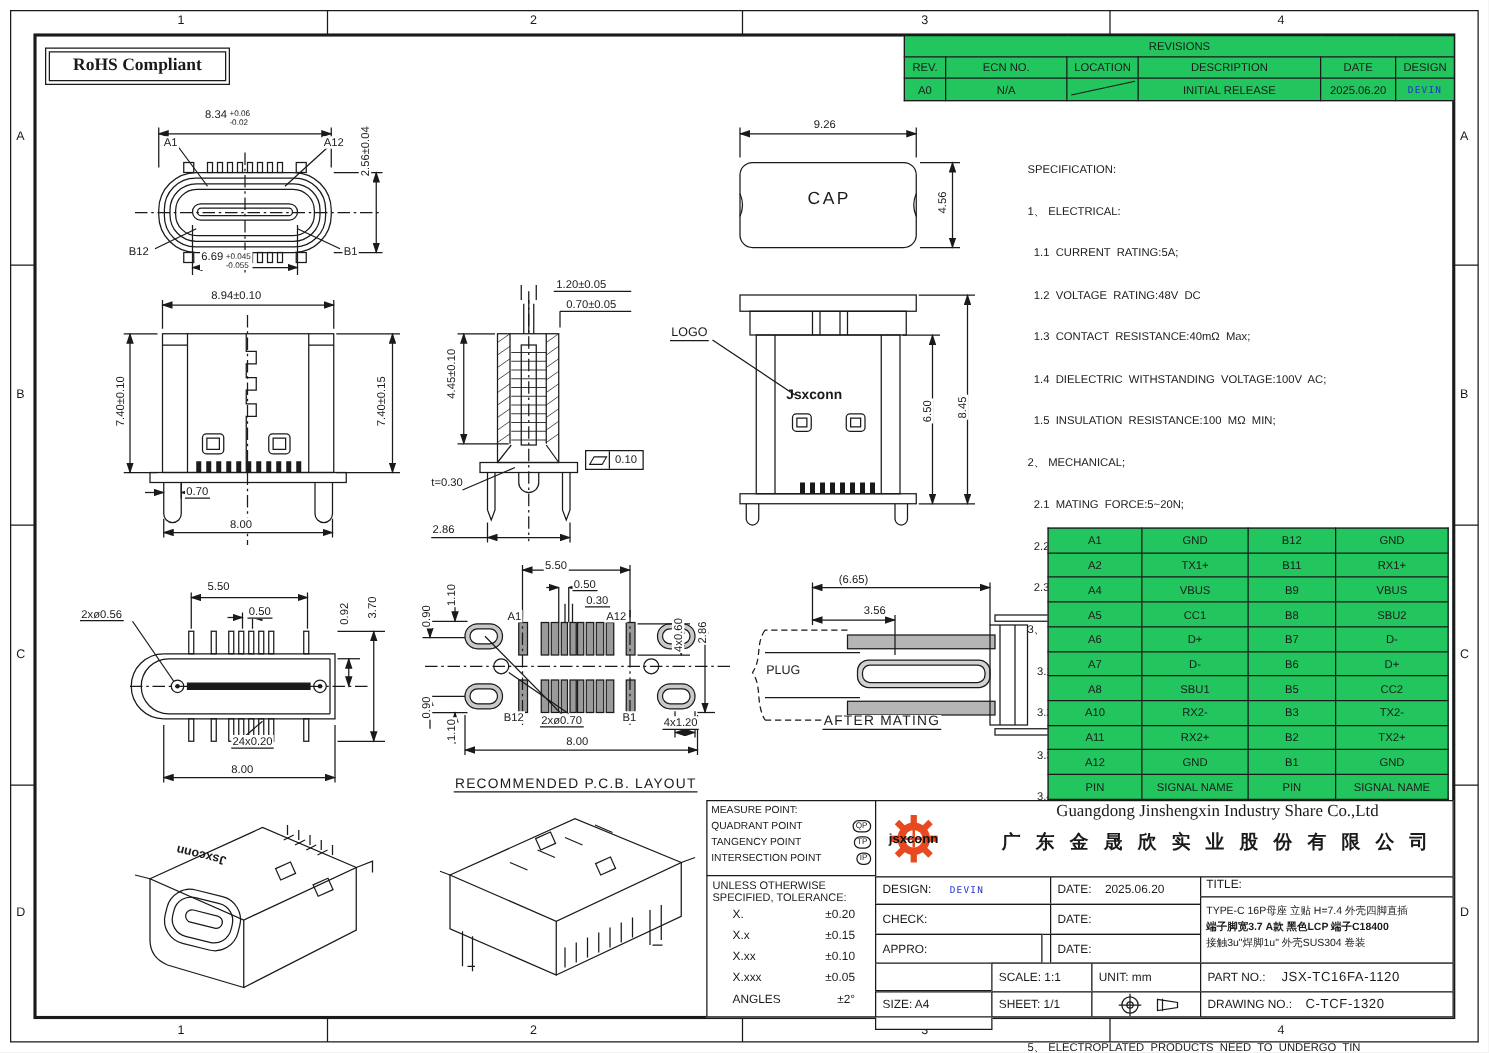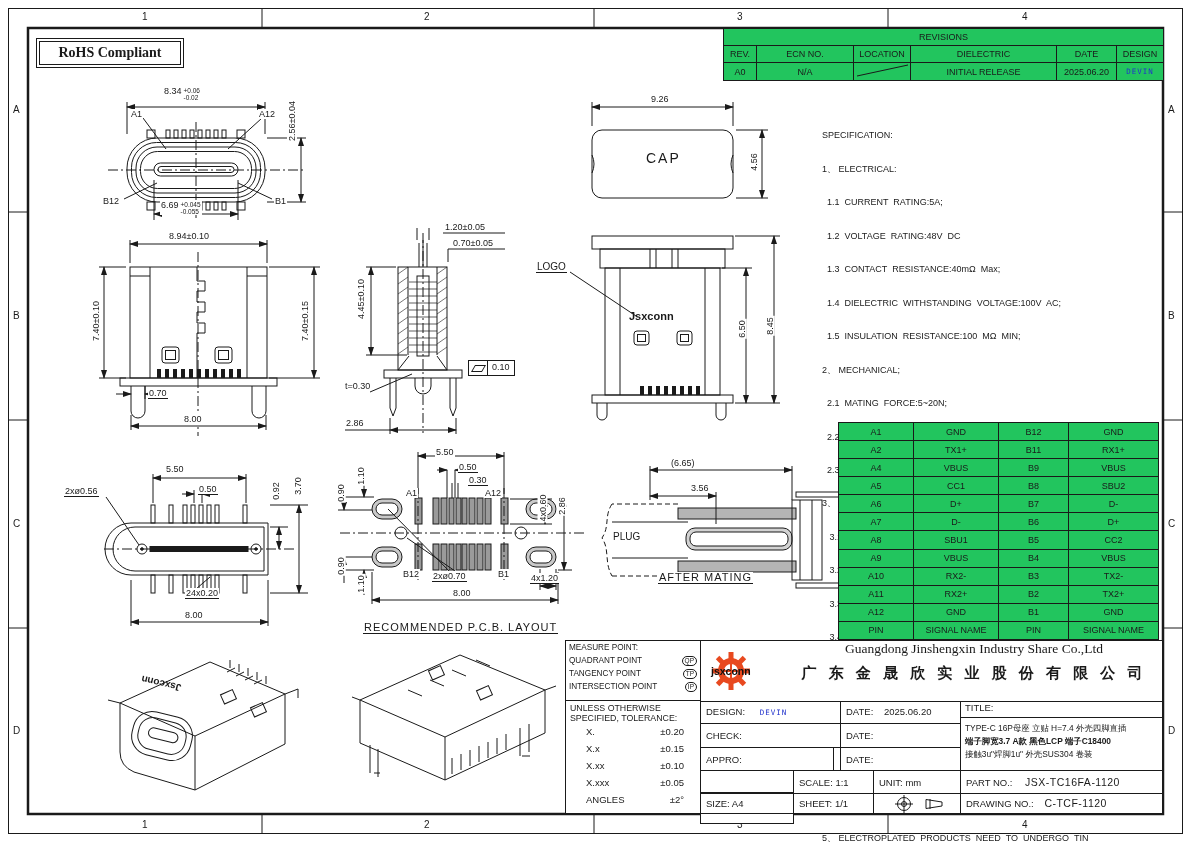--- a/index.html
+++ b/index.html
@@ -357,21 +357,21 @@
         <col style="width:47px">
       </colgroup>
   <tbody>
         <tr>
     <td colspan="6" style="height:16px">REVISIONS</td>
   </tr>
   <tr>
     <td style="height:16px">REV.</td>
     <td>ECN  NO.</td>
     <td>LOCATION</td>
-    <td>DIELECTRIC</td>
+    <td>DESCRIPTION</td>
     <td>DATE</td>
     <td>DESIGN</td>
   </tr>
   <tr>
     <td style="height:17px">A0</td>
     <td>N/A</td>
     <td><svg width="55" height="15">
               <line x1="2" y1="13" x2="53" y2="2" stroke="#1a1a1a"></line>
             </svg></td>
     <td>INITIAL  RELEASE</td>
@@ -456,26 +456,20 @@
           <td>B6</td>
           <td>D+</td>
         </tr>
   <tr>
           <td>A8</td>
           <td>SBU1</td>
           <td>B5</td>
           <td>CC2</td>
         </tr>
   <tr>
-          <td>A9</td>
-          <td>VBUS</td>
-          <td>B4</td>
-          <td>VBUS</td>
-        </tr>
-  <tr>
           <td>A10</td>
           <td>RX2-</td>
           <td>B3</td>
           <td>TX2-</td>
         </tr>
   <tr>
           <td>A11</td>
           <td>RX2+</td>
           <td>B2</td>
           <td>TX2+</td>
@@ -685,16 +679,16 @@
   <div style="font-size:8.4px;line-height:13px;padding:4px 0 0 4px">TYPE-C  16P母座  立贴 H=7.4  外壳四脚直插</div>
   <div style="font-size:8.4px;line-height:13px;padding-left:4px;font-weight:bold">端子脚宽3.7  A款  黑色LCP  端子C18400</div>
   <div style="font-size:8.4px;line-height:13px;padding-left:4px">接触3u"焊脚1u"  外壳SUS304  卷装</div>
 </div>
 <div class="cell" style="left:960px;top:770px;width:203px;height:24px">
   <span class="lab" style="padding-top:6px">PART  NO.:</span>
   <span style="margin-left:10px;font-size:10.5px;letter-spacing:0.5px">JSX-TC16FA-1120</span>
 </div>
 <div class="cell" style="left:960px;top:793px;width:203px;height:21px">
   <span class="lab">DRAWING  NO.:</span>
-  <span style="margin-left:8px;font-size:10.5px;letter-spacing:0.5px">C-TCF-1120</span>
+  <span style="margin-left:8px;font-size:10.5px;letter-spacing:0.5px">C-TCF-1320</span>
 </div>
 
 </div>
 
 </body></html>

